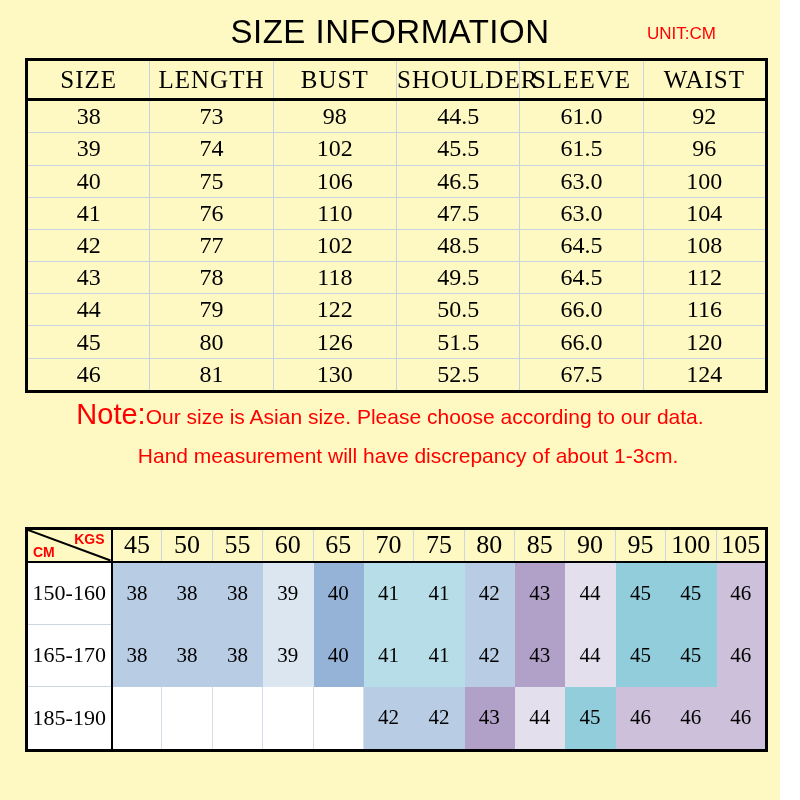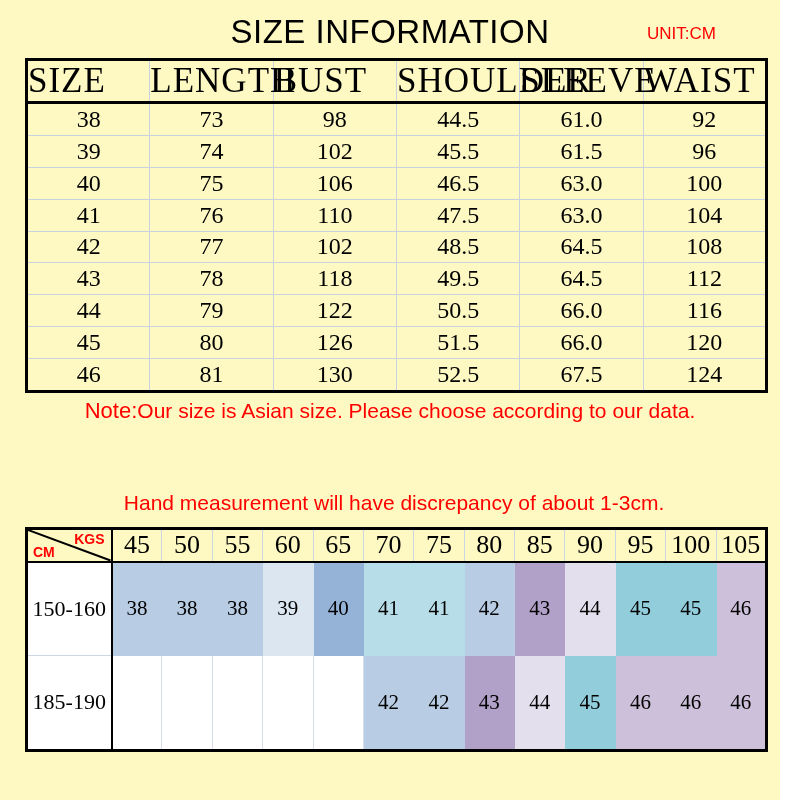--- a/index.html
+++ b/index.html
@@ -8,30 +8,30 @@
 
   .title1{position:absolute;top:13px;left:0;width:100%;text-align:center;
           font-size:33px;letter-spacing:0.5px;color:#000;}
   .unit{position:absolute;top:24px;right:64px;font-size:17px;font-weight:normal;color:#ff0000;}
 
   
   table{border-collapse:collapse;table-layout:fixed;}
   .info-table{position:absolute;left:25px;top:58px;width:743px;height:335px;
               border:3px solid #000;font-family:"Liberation Serif","DejaVu Serif",serif;}
   .info-table thead tr{height:40px;}
-  .info-table th{font-size:35px;font-weight:normal;letter-spacing:1px;
+  .info-table th{font-size:25px;font-weight:normal;letter-spacing:1px;
                  border-bottom:3px solid #000;border-left:1px solid #c8d2e0;border-right:1px solid #c8d2e0;
-                 text-align:left;vertical-align:middle;padding:0;}
+                 text-align:center;vertical-align:middle;padding:0;}
   .info-table td{font-size:24px;text-align:center;vertical-align:middle;padding:0;
                  border:1px solid #c8d2e0;}
 
   
   .note1{position:absolute;top:398px;left:0;width:100%;text-align:center;color:#ff0000;font-size:21px;}
-  .note1 .note-prefix{font-size:22px;}
-  .note2{position:absolute;top:444px;left:4px;width:100%;text-align:center;color:#ff0000;font-size:21px;margin-top:47px;}
+  .note1 .note-prefix{font-size:29px;}
+  .note2{position:absolute;top:444px;left:18px;width:100%;text-align:center;color:#ff0000;font-size:21px;}
   .title2{position:absolute;top:475px;left:0;width:100%;text-align:center;font-size:31px;color:#000;}
 
   
   .sug-table{position:absolute;left:25px;top:527px;width:743px;height:225px;
              border:3px solid #000;font-family:"Liberation Serif","DejaVu Serif",serif;}
   .sug-table thead tr{height:33px;}
   .sug-table th{font-weight:normal;padding:0;vertical-align:middle;}
   .sug-table thead th{font-size:26px;text-align:center;border-bottom:2px solid #000;
                       border-left:1px solid #ccd6e2;border-right:1px solid #ccd6e2;}
   .sug-table th.corner{position:relative;border-right:2px solid #000;border-left:none;}
@@ -197,31 +197,47 @@
           <td style="background: rgb(183, 222, 232); border: 1px solid rgb(183, 222, 232);">41</td>
           <td style="background: rgb(183, 222, 232); border: 1px solid rgb(183, 222, 232);">41</td>
           <td style="background: rgb(184, 204, 228); border: 1px solid rgb(184, 204, 228);">42</td>
           <td style="background: rgb(177, 160, 199); border: 1px solid rgb(177, 160, 199);">43</td>
           <td style="background: rgb(228, 223, 236); border: 1px solid rgb(228, 223, 236);">44</td>
           <td style="background: rgb(146, 205, 220); border: 1px solid rgb(146, 205, 220);">45</td>
           <td style="background: rgb(146, 205, 220); border: 1px solid rgb(146, 205, 220);">45</td>
           <td style="background: rgb(204, 192, 218); border: 1px solid rgb(204, 192, 218);">46</td>
         </tr>
         <tr>
-          <th>185-190</th>
-          <td class="blank"></td>
-          <td class="blank"></td>
-          <td class="blank"></td>
-          <td class="blank"></td>
-          <td class="blank"></td>
-          <td style="background: rgb(184, 204, 228); border: 1px solid rgb(184, 204, 228);">42</td>
+          <th>165-170</th>
+          <td style="background: rgb(184, 204, 228); border: 1px solid rgb(184, 204, 228);">38</td>
+          <td style="background: rgb(184, 204, 228); border: 1px solid rgb(184, 204, 228);">38</td>
+          <td style="background: rgb(184, 204, 228); border: 1px solid rgb(184, 204, 228);">38</td>
+          <td style="background: rgb(220, 230, 241); border: 1px solid rgb(220, 230, 241);">39</td>
+          <td style="background: rgb(149, 179, 215); border: 1px solid rgb(149, 179, 215);">40</td>
+          <td style="background: rgb(183, 222, 232); border: 1px solid rgb(183, 222, 232);">41</td>
+          <td style="background: rgb(183, 222, 232); border: 1px solid rgb(183, 222, 232);">41</td>
           <td style="background: rgb(184, 204, 228); border: 1px solid rgb(184, 204, 228);">42</td>
           <td style="background: rgb(177, 160, 199); border: 1px solid rgb(177, 160, 199);">43</td>
           <td style="background: rgb(228, 223, 236); border: 1px solid rgb(228, 223, 236);">44</td>
           <td style="background: rgb(146, 205, 220); border: 1px solid rgb(146, 205, 220);">45</td>
+          <td style="background: rgb(146, 205, 220); border: 1px solid rgb(146, 205, 220);">45</td>
+          <td style="background: rgb(204, 192, 218); border: 1px solid rgb(204, 192, 218);">46</td>
+        </tr>
+        <tr>
+          <th>185-190</th>
+          <td class="blank"></td>
+          <td class="blank"></td>
+          <td class="blank"></td>
+          <td class="blank"></td>
+          <td class="blank"></td>
+          <td style="background: rgb(184, 204, 228); border: 1px solid rgb(184, 204, 228);">42</td>
+          <td style="background: rgb(184, 204, 228); border: 1px solid rgb(184, 204, 228);">42</td>
+          <td style="background: rgb(177, 160, 199); border: 1px solid rgb(177, 160, 199);">43</td>
+          <td style="background: rgb(228, 223, 236); border: 1px solid rgb(228, 223, 236);">44</td>
+          <td style="background: rgb(146, 205, 220); border: 1px solid rgb(146, 205, 220);">45</td>
           <td style="background: rgb(204, 192, 218); border: 1px solid rgb(204, 192, 218);">46</td>
           <td style="background: rgb(204, 192, 218); border: 1px solid rgb(204, 192, 218);">46</td>
           <td style="background: rgb(204, 192, 218); border: 1px solid rgb(204, 192, 218);">46</td>
         </tr>
       </tbody>
     </table>
 
 </div>
 
 </body></html>

